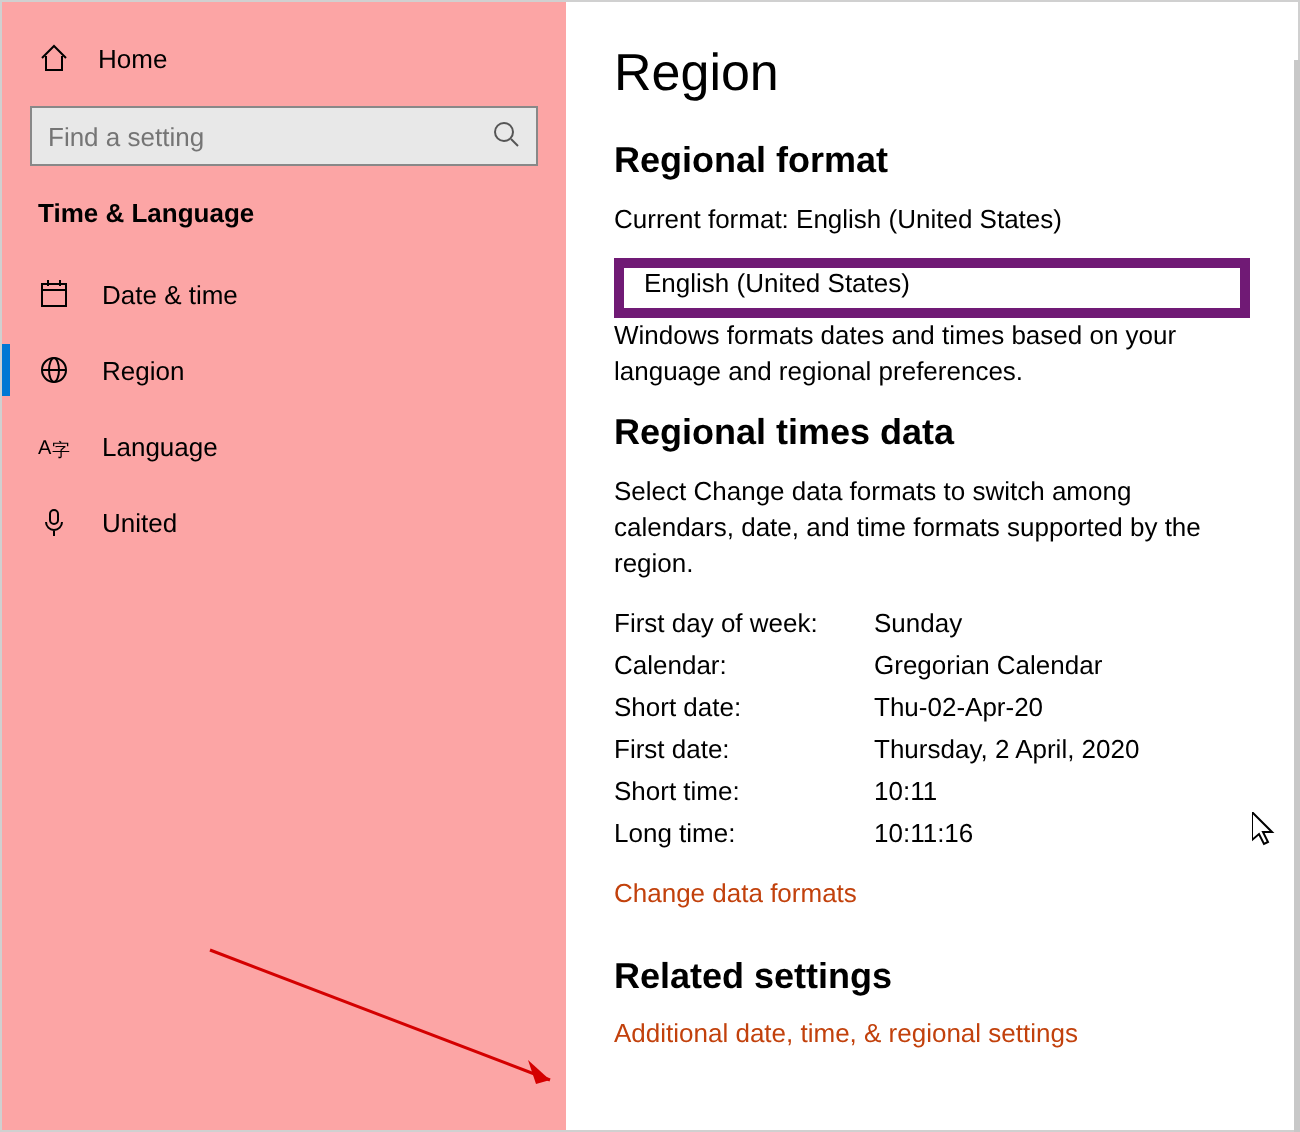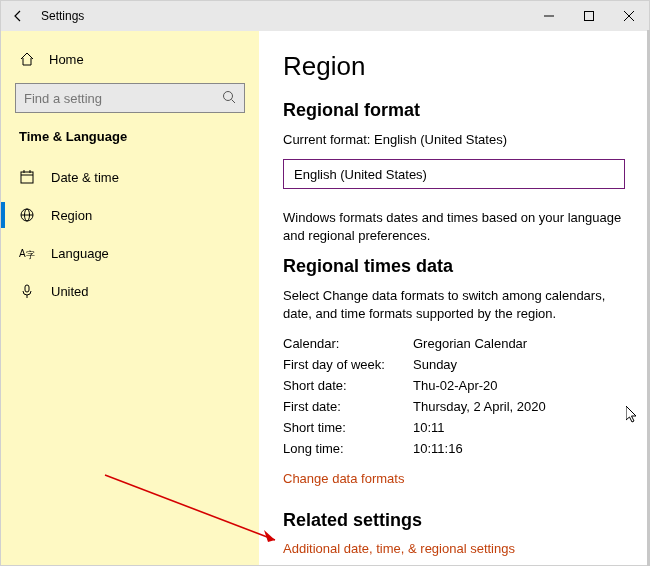--- a/index.html
+++ b/index.html
@@ -5,73 +5,45 @@
 * { box-sizing: border-box; margin: 0; padding: 0; }
 body { font-family: "Segoe UI", Arial, sans-serif; font-size: 13px; color: #000; background: #fff; width: 650px; height: 566px; overflow: hidden; position: relative; }
 .window { display: flex; flex-direction: column; width: 100%; height: 100%; border: 1px solid #d0d0d0; }
 .titlebar { display: flex; align-items: center; height: 30px; background: #e8e8e8; }
 .titlebar-left { display: flex; align-items: center; padding-left: 8px; gap: 14px; }
 .back-btn { width: 18px; height: 18px; display: flex; align-items: center; justify-content: center; cursor: pointer; }
 .titlebar-title { font-size: 12px; }
 .titlebar-right { margin-left: auto; display: flex; }
 .win-btn { width: 40px; height: 30px; display: flex; align-items: center; justify-content: center; cursor: pointer; }
 .content { display: flex; flex: 1; overflow: hidden; }
-.sidebar { width: 258px; background: #fef9c3; padding: 12px 14px 0 14px; display: flex; flex-direction: column; }
+.sidebar { width: 282px; background: #fca5a5; padding: 12px 14px 0 14px; display: flex; flex-direction: column; }
 .home-row { display: flex; align-items: center; gap: 14px; padding: 8px 4px; margin-bottom: 8px; cursor: pointer; }
 .search-box { display: flex; align-items: center; border: 1px solid #888; height: 30px; padding: 0 8px; margin-bottom: 16px; background: #e8e8e8; }
 .search-box input { flex: 1; border: none; outline: none; background: transparent; font-size: 13px; color: #555; }
 .sidebar-heading { font-weight: 600; font-size: 13px; margin-bottom: 14px; padding-left: 4px; }
 .nav-item { display: flex; align-items: center; gap: 16px; height: 38px; padding-left: 4px; cursor: pointer; position: relative; }
 .nav-item.selected::before { content: ""; position: absolute; left: -14px; top: 6px; bottom: 6px; width: 4px; background: #0078d4; }
 .nav-icon { width: 16px; height: 16px; display: flex; align-items: center; justify-content: center; }
 .main { flex: 1; padding: 12px 24px 12px 24px; overflow-y: auto; position: relative; }
 .page-title { font-size: 26px; font-weight: 400; margin-bottom: 18px; margin-top: 8px; }
 .section-title { font-size: 18px; font-weight: 600; margin-bottom: 10px; margin-top: 8px; }
 .body-text { font-size: 13px; margin-bottom: 10px; line-height: 1.4; }
-.dropdown { border: 1px solid #701a75; height: 30px; display: flex; align-items: center; padding: 0 10px; margin-bottom: 20px; cursor: pointer; width: 100%; }
+.dropdown { border: 5px solid #701a75; height: 30px; display: flex; padding: 0 10px; margin-bottom: 0; cursor: pointer; width: 100%; }
 .data-table { margin-top: 10px; margin-bottom: 12px; }
 .data-row { display: flex; padding: 3px 0; }
 .data-label { width: 130px; }
 .link { color: #c2410c; cursor: pointer; margin-bottom: 16px; display: inline-block; }
 .scrollbar-v { position: absolute; right: 0; top: 30px; bottom: 0; width: 3px; background: #c8c8c8; }
 .cursor-arrow { position: absolute; right: 10px; top: 406px; pointer-events: none; z-index: 99; }
 .red-arrow { position: absolute; left: 100px; top: 470px; pointer-events: none; z-index: 98; }
 </style>
 </head>
 <body>
 
 <div class="window">
-  <div class="titlebar">
-    <div class="titlebar-left">
-      <div class="back-btn">
-        <svg width="14" height="14" viewBox="0 0 14 14">
-            <path d="M9 2 L4 7 L9 12" stroke="#000" stroke-width="1.2" fill="none"></path>
-          </svg>
-      </div>
-      <span class="titlebar-title">Settings</span>
-    </div>
-    <div class="titlebar-right">
-      <div class="win-btn">
-          <svg width="10" height="10">
-            <line x1="0" y1="5" x2="10" y2="5" stroke="#000" stroke-width="1"></line>
-          </svg>
-        </div>
-      <div class="win-btn">
-          <svg width="10" height="10">
-            <rect x="0.5" y="0.5" width="9" height="9" stroke="#000" stroke-width="1" fill="none"></rect>
-          </svg>
-        </div>
-      <div class="win-btn">
-          <svg width="10" height="10">
-            <line x1="0" y1="0" x2="10" y2="10" stroke="#000" stroke-width="1"></line>
-            <line x1="10" y1="0" x2="0" y2="10" stroke="#000" stroke-width="1"></line>
-          </svg>
-        </div>
-    </div>
-  </div>
 
   <div class="content">
     <div class="sidebar">
       <div class="home-row">
         <span class="nav-icon">
             <svg width="16" height="16" viewBox="0 0 16 16">
               <path d="M2 8 L8 2 L14 8 M4 7 V14 H12 V7" stroke="#000" stroke-width="1" fill="none"></path>
             </svg>
           </span>
         <span>Home</span>
@@ -133,26 +105,26 @@
       <div class="body-text">Current format: English (United States)</div>
       <div class="dropdown">
         <span>English (United States)</span>
       </div>
       <div class="body-text">Windows formats dates and times based on your language and regional preferences.</div>
 
       <h2 class="section-title">Regional times data</h2>
       <div class="body-text">Select Change data formats to switch among calendars, date, and time formats supported by the region.</div>
       <div class="data-table">
         <div class="data-row">
+            <span class="data-label">First day of week:</span>
+            <span>Sunday</span>
+          </div>
+        <div class="data-row">
             <span class="data-label">Calendar:</span>
             <span>Gregorian Calendar</span>
-          </div>
-        <div class="data-row">
-            <span class="data-label">First day of week:</span>
-            <span>Sunday</span>
           </div>
         <div class="data-row">
             <span class="data-label">Short date:</span>
             <span>Thu-02-Apr-20</span>
           </div>
         <div class="data-row">
             <span class="data-label">First date:</span>
             <span>Thursday, 2 April, 2020</span>
           </div>
         <div class="data-row">

